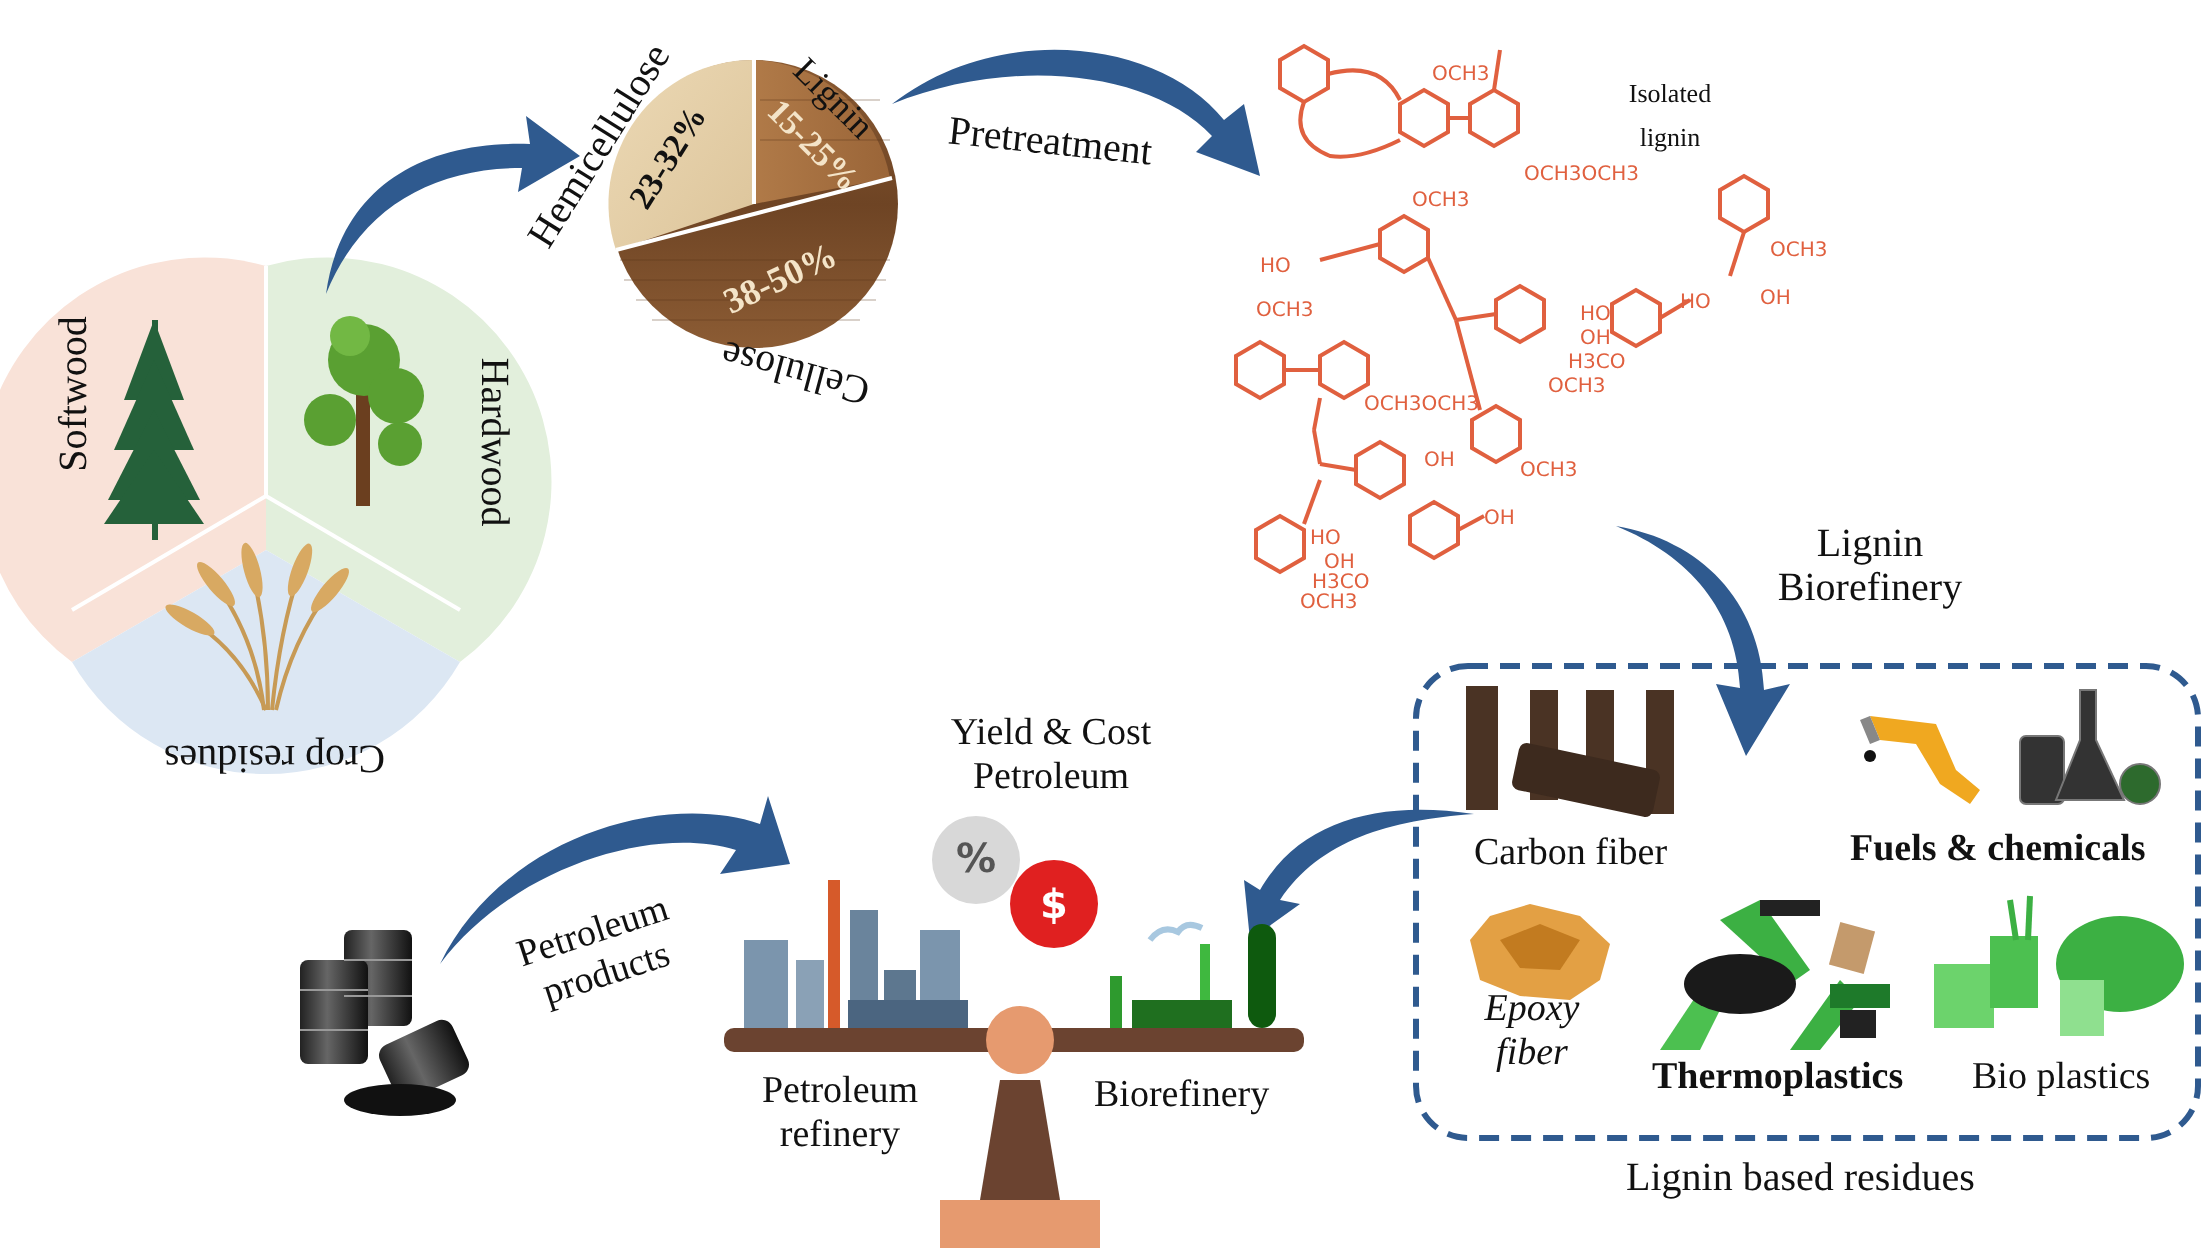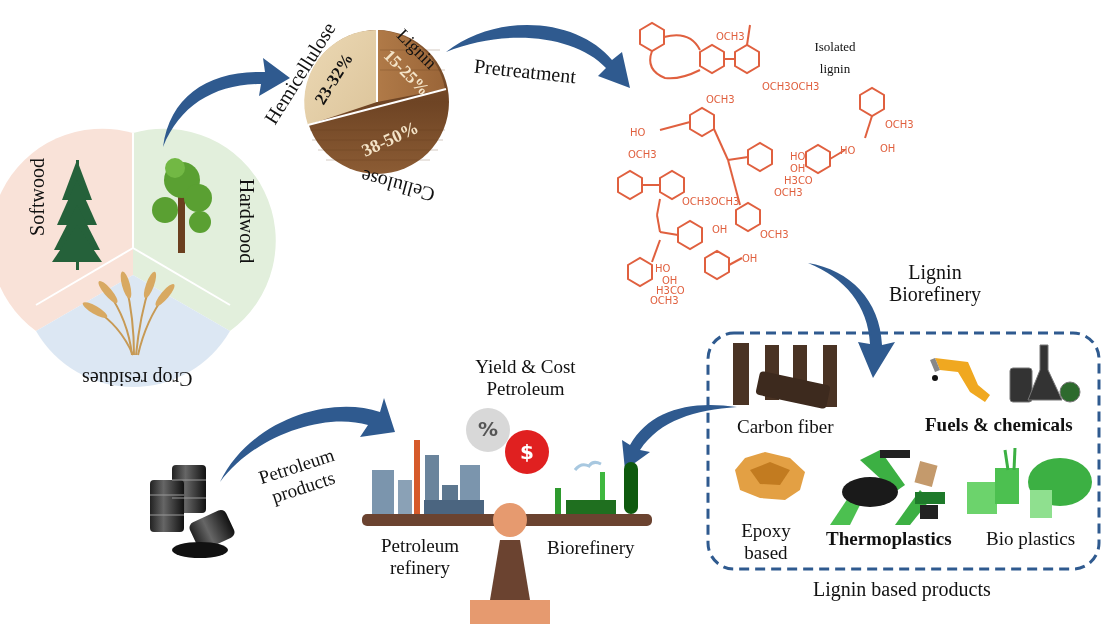--- a/index.html
+++ b/index.html
@@ -256,27 +256,27 @@
   <div>Isolated</div>
   <div>lignin</div>
 </div>
 <div class="lbl c" style="left:880px;top:261px;width:110px;font-size:20px;">
   <div>Lignin</div>
   <div>Biorefinery</div>
 </div>
 
 <div class="lbl" style="left:737px;top:416px;text-align:center;">Carbon fiber</div>
 <div class="lbl" style="left:925px;top:414px;font-weight:bold;">Fuels &amp;  chemicals</div>
-<div class="lbl c" style="left:735px;top:520px;width:62px;">
+<div class="lbl c" style="left:735px;top:494px;width:62px;font-style:italic;">
   <div>Epoxy</div>
-  <div>based</div>
+  <div>fiber</div>
 </div>
 <div class="lbl" style="left:826px;top:528px;font-weight:bold;">Thermoplastics</div>
 <div class="lbl" style="left:986px;top:528px;text-align:center;">Bio plastics</div>
-<div class="lbl" style="left:813px;top:578px;font-size:20px;">Lignin based products</div>
+<div class="lbl" style="left:813px;top:578px;font-size:20px;">Lignin based residues</div>
 
 <div class="lbl c" style="left:440px;top:356px;width:115px;margin-left:28px;">
   <div>Yield &amp; Cost</div>
   <div>Petroleum</div>
 </div>
 <div class="lbl" style="left:478px;top:418px;font-family:'DejaVu Sans',sans-serif;font-weight:bold;color:#555;font-size:20px;">%</div>
 <div class="lbl" style="left:520px;top:441px;font-family:'DejaVu Sans',sans-serif;font-weight:bold;color:#fff;font-size:20px;">$</div>
 <div class="lbl c" style="left:375px;top:535px;width:90px;">
   <div>Petroleum</div>
   <div>refinery</div>

